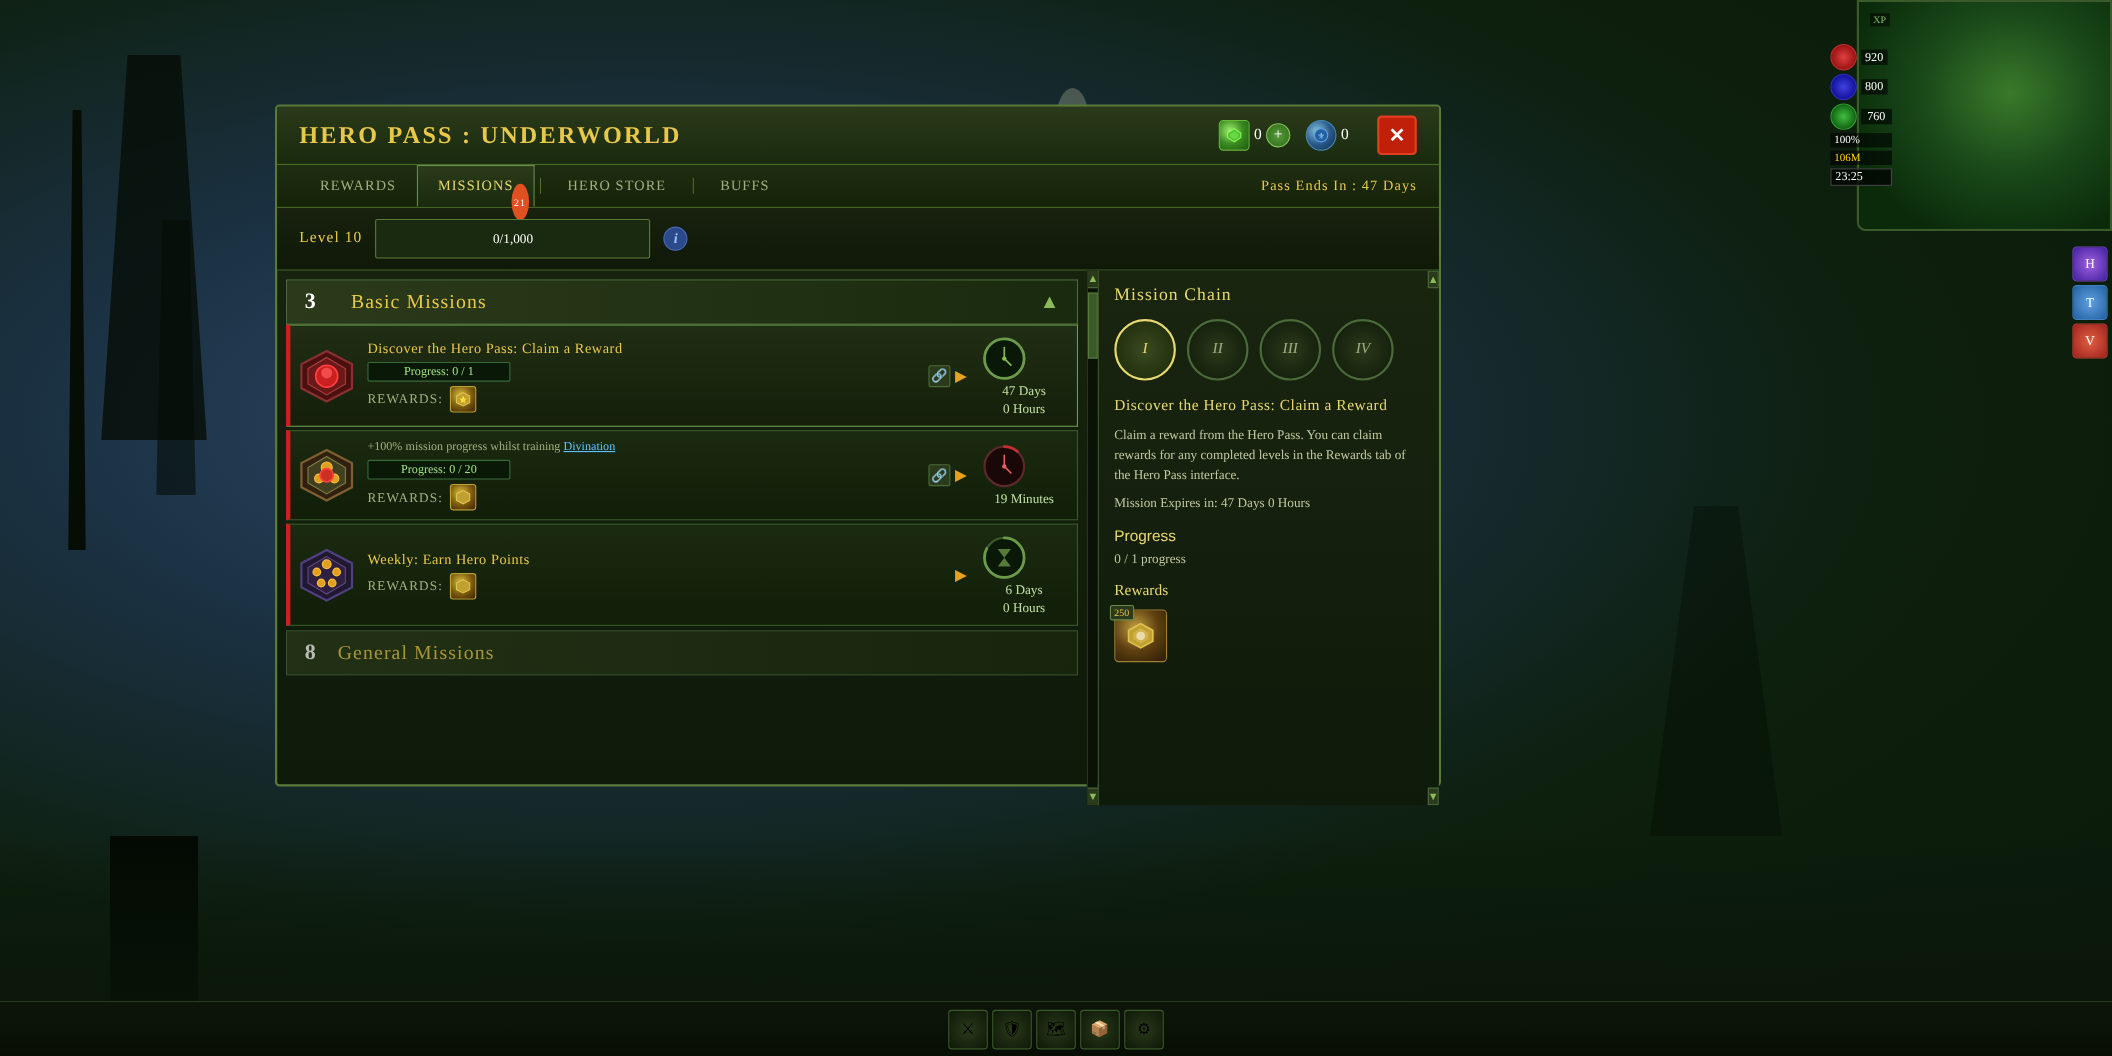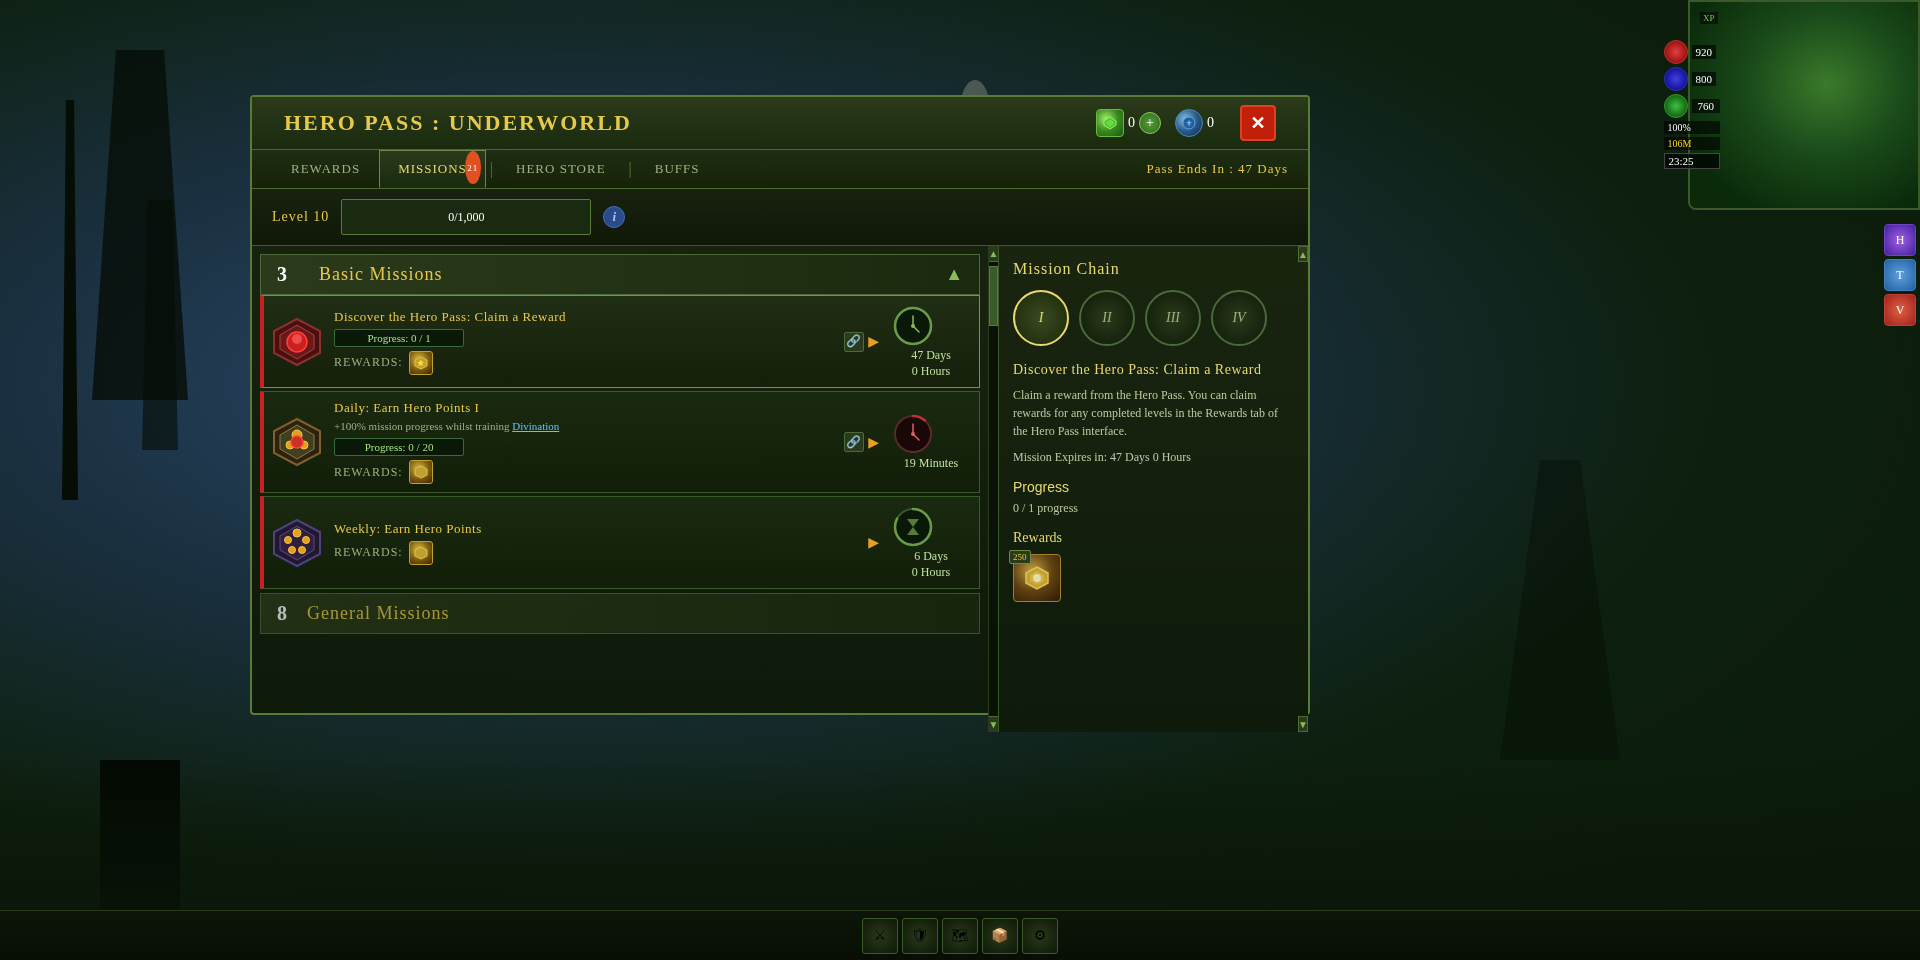--- a/index.html
+++ b/index.html
@@ -30,21 +30,21 @@
       background: linear-gradient(180deg, #1a2510 0%, #0e1a0a 100%);
       border: 2px solid #5a7a3a;
       z-index: 5;
       border-radius: 4px;
     }
 
     
     .panel-header {
       display: flex;
       align-items: center;
-      padding: 8px 32px;
+      padding: 8px 20px;
       background: linear-gradient(180deg, #2a3a1a 0%, #1a2a0e 100%);
       border-bottom: 1px solid #4a6a2a;
       gap: 16px;
     }
 
     .panel-title {
       color: #e8c84a;
       font-size: 22px;
       font-weight: bold;
       letter-spacing: 2px;
@@ -145,21 +145,21 @@
     .tab.active {
       color: #e8d870;
       border: 1px solid #6a8a4a;
       background: linear-gradient(180deg, #2a3a1a 0%, #1a2a0e 100%);
       border-bottom: 1px solid #1e2e12;
       text-align: right;
     }
 
     .tab-badge {
       position: absolute;
-      top: 0;
+      top: 16px;
       right: 4px;
       background: #e05020;
       color: #fff;
       font-size: 9px;
       width: 16px;
       height: 33px;
       border-radius: 50%;
       display: flex;
       align-items: center;
       justify-content: center;
@@ -802,21 +802,20 @@
                 <polygon points="25,8 42,18 42,32 25,42 8,32 8,18" fill="#404020" stroke="#808040" stroke-width="1"></polygon>
 
                 <circle cx="25" cy="18" r="5" fill="#e0a020" stroke="#ffc040" stroke-width="1"></circle>
                 <circle cx="18" cy="28" r="4" fill="#e0a020" stroke="#ffc040" stroke-width="1"></circle>
                 <circle cx="32" cy="28" r="4" fill="#e0a020" stroke="#ffc040" stroke-width="1"></circle>
                 <circle cx="25" cy="25" r="6" fill="#cc3020" stroke="#ff4040" stroke-width="1.5"></circle>
               </svg>
             </div>
           </div>
           <div class="mission-info">
-            <div class="mission-name">Daily: Earn Hero Points I</div>
             <div class="mission-desc">
               <span>+100% mission progress whilst training </span><span class="divination-link">Divination</span>
             </div>
             <div class="progress-bar-wrap">
               <div class="progress-bar">
                 <div class="progress-fill"></div>
                 <div class="progress-text">Progress: 0 / 20</div>
               </div>
             </div>
             <div class="rewards-row" style="margin-top:4px;">

